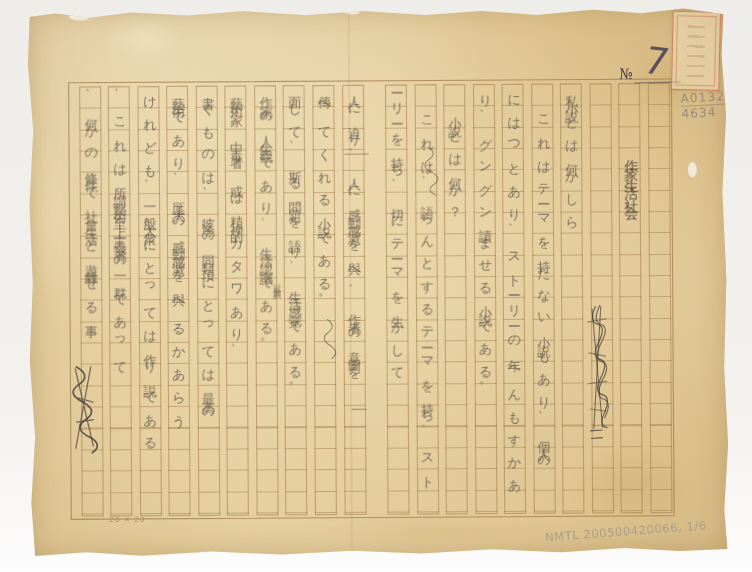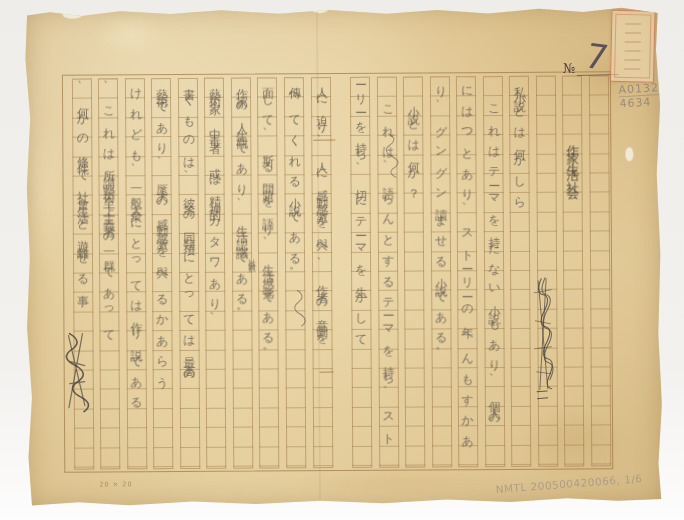--- a/index.html
+++ b/index.html
@@ -58,21 +58,21 @@
     border:1px solid rgba(198,106,74,.45);}
   .tag-text{position:absolute;left:32%;top:10%;width:36%;height:80%;opacity:.6;
     background:repeating-linear-gradient(0deg, transparent 0 4px,
       rgba(145,86,66,.35) 4px 6px, transparent 6px 9px);}
   .code{position:absolute;color:#93867a;font-size:11px;letter-spacing:1px;
     transform:rotate(-3deg);line-height:1.25;opacity:.9;}
   .code .u{border-bottom:1px solid rgba(147,134,122,.7);}
   .archive-code{position:absolute;left:468px;top:472px;font-size:10.5px;
     color:#a79b89;transform:rotate(-4deg);letter-spacing:.5px;opacity:.9;
     font-family:"DejaVu Sans",sans-serif;}
-  .size-mark{position:absolute;left:72px;top:472px;font-size:6.5px;color:#a08557;
+  .size-mark{position:absolute;left:72px;top:460px;font-size:6.5px;color:#a08557;
     letter-spacing:1px;opacity:.85;}
 </style>
 </head>
 <body>
 
 <div class="photo">
   <div class="paper">
 
     <div class="stain" style="left:540px;top:40px;width:80px;height:60px;background:radial-gradient(ellipse,rgba(198,158,96,.28),transparent 70%);"></div>
     <div class="stain" style="left:490px;top:400px;width:110px;height:70px;background:radial-gradient(ellipse,rgba(188,148,86,.22),transparent 70%);"></div>

